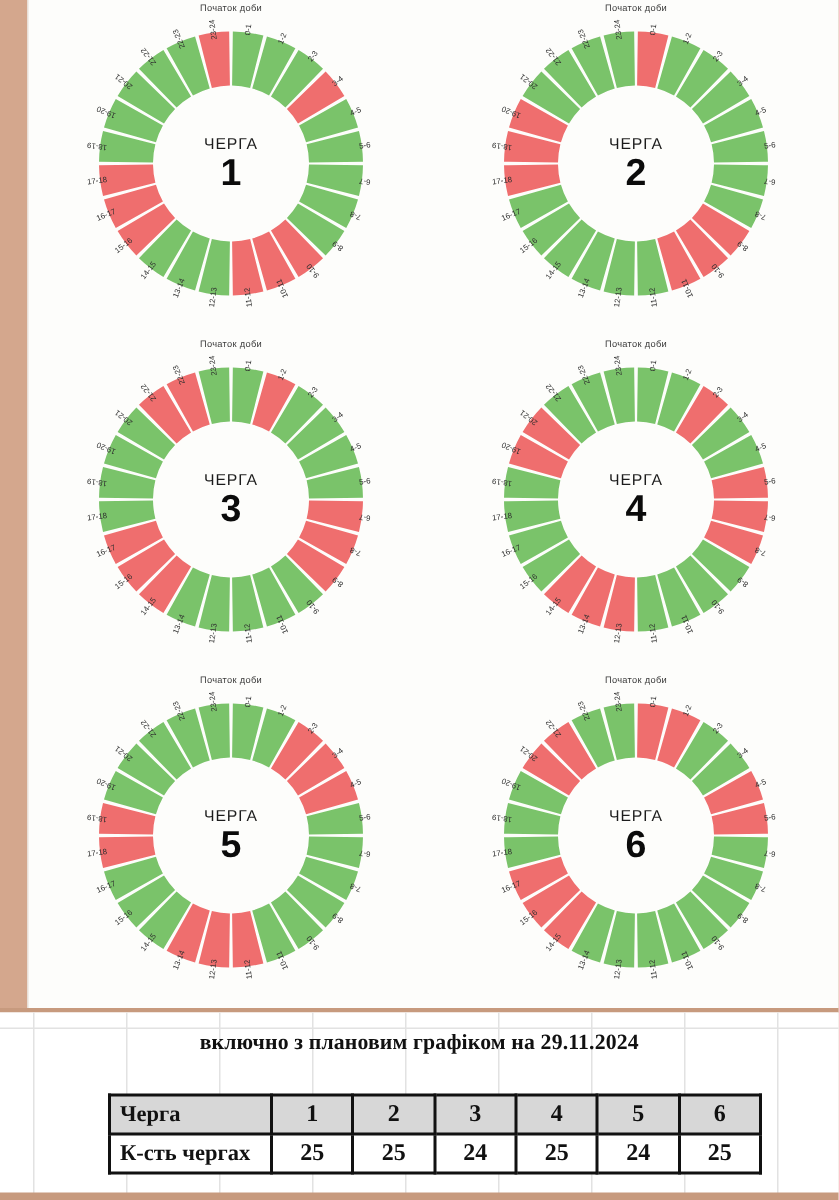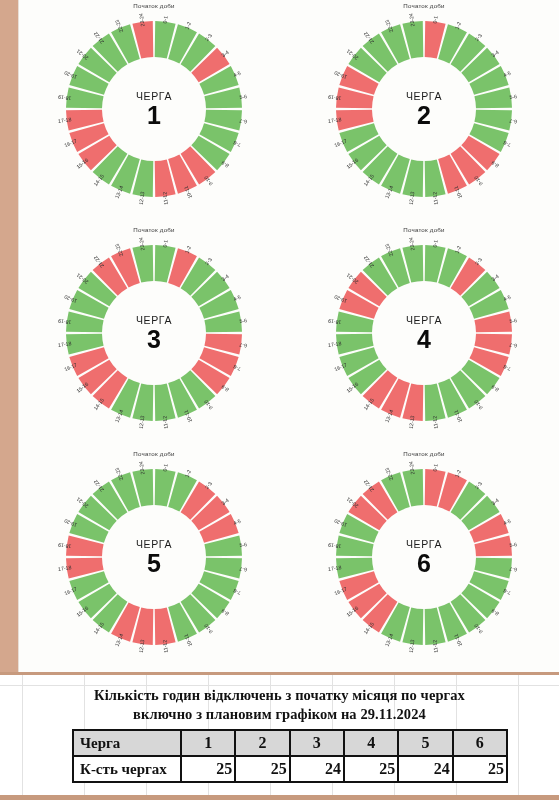--- a/index.html
+++ b/index.html
@@ -127,21 +127,21 @@
     height:26px;
     padding:0 2px;
   }
   table.data-table th.rowhead, table.data-table td.rowhead {
     text-align:left;
     padding-left:6px;
     width:108px;
     font-size:15px;
   }
   table.data-table thead th { background:#d7d7d7; }
-  table.data-table tbody td { background:#ffffff;text-align:right; }
+  table.data-table tbody td { background:#ffffff; }
   .bottom-bottom-rule {
     position:absolute; left:0; bottom:0; width:559px; height:5px;
     background:#c79a7e;
   }
   .left-strip {
     position:absolute; left:0; top:0; width:18px; height:672px;
     background:#d4a78d;
   }
 </style>
 </head>
@@ -519,21 +519,20 @@
         <div class="grid-line-v" style="left: 208px;"></div>
         <div class="grid-line-v" style="left: 270px;"></div>
         <div class="grid-line-v" style="left: 332px;"></div>
         <div class="grid-line-v" style="left: 394px;"></div>
         <div class="grid-line-v" style="left: 456px;"></div>
         <div class="grid-line-v" style="left: 518px;"></div>
         <div class="grid-line-h" style="top: 10px;"></div>
       </div>
 
     <div class="table-title">
-      <div>Кількість годин відключень з початку місяця по чергах</div>
       <div>включно з плановим графіком на 29.11.2024</div>
     </div>
 
     <div class="data-table-wrap">
       <table class="data-table">
         <thead>
           <tr>
             <th class="rowhead">Черга</th>
             <th>1</th>
             <th>2</th>

